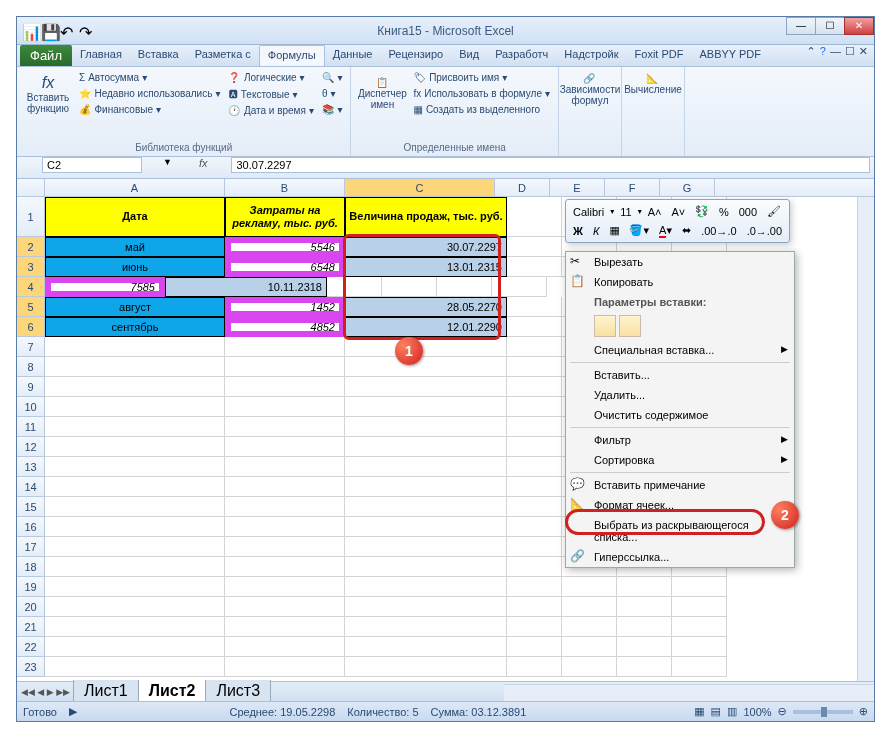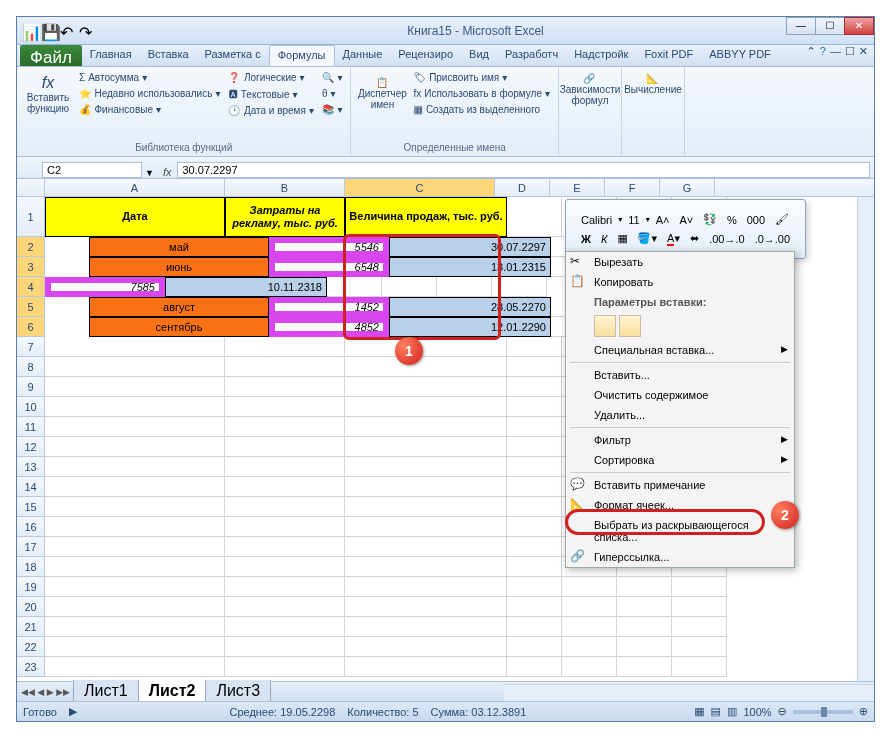--- a/index.html
+++ b/index.html
@@ -1,60 +1,60 @@
 <!DOCTYPE html>
 <html><head>
 <meta charset="utf-8">
 <style>
 * { box-sizing: border-box; margin: 0; padding: 0; font-family: 'Segoe UI', Tahoma, sans-serif; }
 body { background: #fff; width: 895px; height: 740px; overflow: hidden; position: relative; }
 .window { border: 1px solid #5a7ca8; width: 859px; height: 706px; margin: 16px; position: relative; background: #dce6f2; }
 .titlebar { height: 28px; background: linear-gradient(#e8f0fb,#cfe0f4); border-bottom: 1px solid #9db6d6; display: flex; align-items: center; position: relative; }
 .qat { display: flex; gap: 3px; padding-left: 5px; align-items: center; }
 .qat-icon { width: 16px; height: 16px; display: inline-block; }
-.title { position: absolute; left: 50%; transform: translateX(-50%); font-size: 12px; color: #3b5a82; margin-left: 30px; }
+.title { position: absolute; left: 50%; transform: translateX(-50%); font-size: 12px; color: #3b5a82; }
 .win-controls { position: absolute; right: 0; top: 0; display: flex; }
 .win-btn { width: 30px; height: 18px; border: 1px solid #8aa4c2; background: linear-gradient(#f0f5fb,#d6e2f0); font-size: 10px; text-align: center; line-height: 16px; margin-left: -1px; }
 .win-close { background: linear-gradient(#f0a0a0,#d04040); color: #fff; border-color: #a03030; }
 .tabs { height: 22px; background: linear-gradient(#e8f0fb,#d0e0f2); display: flex; border-bottom: 1px solid #aac0dc; padding-left: 3px; position: relative; }
-.file-tab { background: linear-gradient(#3c8a3c,#2a6a2a); color: #fff; padding: 3px 10px; font-size: 17px; border-radius: 2px 2px 0 0; }
+.file-tab { background: linear-gradient(#3c8a3c,#2a6a2a); color: #fff; padding: 3px 10px; font-size: 13px; border-radius: 2px 2px 0 0; }
 .tab { padding: 3px 8px; font-size: 11px; color: #2a4a72; cursor: pointer; }
 .tab.active { background: #f4f8fd; border: 1px solid #aac0dc; border-bottom: none; border-radius: 2px 2px 0 0; }
 .ribbon { height: 90px; background: linear-gradient(#f4f8fd,#e4edf8); border-bottom: 1px solid #aac0dc; display: flex; }
 .ribbon-group { border-right: 1px solid #c5d5e8; padding: 3px 5px; display: flex; flex-direction: column; justify-content: space-between; }
 .rg-body { display: flex; gap: 2px; }
 .rg-label { text-align: center; font-size: 10px; color: #556b8a; }
 .big-btn { display: flex; flex-direction: column; align-items: center; justify-content: center; width: 52px; padding: 3px; font-size: 10px; text-align: center; color: #2a4a72; line-height: 1.1; }
 .small-btns { display: flex; flex-direction: column; gap: 1px; }
 .small-btn { font-size: 10px; color: #2a4a72; padding: 2px 3px; display: flex; align-items: center; gap: 3px; white-space: nowrap; }
 .help-icons { position: absolute; right: 6px; display: flex; gap: 4px; font-size: 11px; color: #2a4a72; }
-.namebox-bar { height: 22px; background: linear-gradient(#f0f5fb,#e0eaf6); border-bottom: 1px solid #aac0dc; display: flex; align-items: flex-end; }
+.namebox-bar { height: 22px; background: linear-gradient(#f0f5fb,#e0eaf6); border-bottom: 1px solid #aac0dc; display: flex; align-items: flex-start; gap: 18px; }
 .namebox { width: 100px; background: #fff; border: 1px solid #aac0dc; font-size: 11px; padding: 1px 4px; margin-left: 25px; }
 .fx-lbl { font-style: italic; font-size: 11px; margin: 0 6px; color: #555; }
 .formula-inp { flex: 1; font-size: 11px; padding: 1px 4px; background: #fff; border: 1px solid #aac0dc; margin-right: 4px; }
 .sheet-area { position: relative; height: 520px; background: #fff; overflow: hidden; }
 .colhdr { display: flex; height: 18px; background: linear-gradient(#f4f8fd,#e4edf8); border-bottom: 1px solid #b8c8de; }
 .rowhdr-corner { width: 28px; border-right: 1px solid #b8c8de; }
 .ch { border-right: 1px solid #b8c8de; text-align: center; font-size: 11px; color: #2a4a72; line-height: 18px; }
 .ch-A { width: 180px; } .ch-B { width: 120px; } .ch-C { width: 150px; background: #fdd67a; }
 .ch-D { width: 55px; } .ch-E { width: 55px; } .ch-F { width: 55px; } .ch-G { width: 55px; }
 .grid-row { display: flex; height: 20px; }
 .grid-row.tall { height: 40px; }
 .rh { width: 28px; background: linear-gradient(#f4f8fd,#e4edf8); border-right: 1px solid #b8c8de; border-bottom: 1px solid #b8c8de; text-align: center; font-size: 11px; color: #2a4a72; display: flex; align-items: center; justify-content: center; }
 .rh.sel { background: #fdd67a; }
 .cell { border-right: 1px solid #d4d4d4; border-bottom: 1px solid #d4d4d4; font-size: 11px; display: flex; align-items: center; justify-content: center; overflow: hidden; }
 .c-A { width: 180px; } .c-B { width: 120px; font-style: italic; } .c-C { width: 162px; }
 .c-D { width: 55px; } .c-E { width: 55px; } .c-F { width: 55px; } .c-G { width: 55px; }
 .hdr-cell { background: #ffff00; font-weight: bold; border: 1px solid #000; text-align: center; line-height: 1.2; }
-.data-A { background: #f97316; border: 1px solid #000; margin-left: 44px; }
+.data-A { background: #0ea5e9; border: 1px solid #000; }
 .data-B { background: #fff; border: 6px solid #d946ef; justify-content: flex-end; padding-right: 4px; }
 .data-C { background: #b8d0e8; border: 1px solid #000; justify-content: flex-end; padding-right: 4px; }
 .selection-border { position: absolute; border: 3px solid #d02020; border-radius: 6px; pointer-events: none; }
 .callout { position: absolute; width: 28px; height: 28px; border-radius: 50%; background: radial-gradient(circle at 30% 30%, #ff8060, #d02020); color: #fff; font-weight: bold; font-size: 14px; display: flex; align-items: center; justify-content: center; box-shadow: 1px 1px 3px rgba(0,0,0,.4); }
-.mini-toolbar { position: absolute; background: linear-gradient(#fafcfe,#e4edf8); border: 1px solid #8aa4c2; border-radius: 3px; padding: 11px; font-size: 11px; display: flex; flex-direction: column; gap: 2px; box-shadow: 2px 2px 6px rgba(0,0,0,.2); }
+.mini-toolbar { position: absolute; background: linear-gradient(#fafcfe,#e4edf8); border: 1px solid #8aa4c2; border-radius: 3px; padding: 3px; font-size: 11px; display: flex; flex-direction: column; gap: 2px; box-shadow: 2px 2px 6px rgba(0,0,0,.2); }
 .mt-row { display: flex; gap: 2px; align-items: center; }
 .mt-item { padding: 1px 3px; border: 1px solid transparent; font-size: 11px; }
 .context-menu { position: absolute; background: #f4f4f4; border: 1px solid #9aa; box-shadow: 2px 2px 8px rgba(0,0,0,.3); font-size: 11px; width: 230px; }
 .cm-item { padding: 4px 8px 4px 28px; position: relative; cursor: default; }
 .cm-sep { height: 1px; background: #ccc; margin: 2px 4px; }
 .cm-icon { position: absolute; left: 4px; width: 16px; height: 16px; font-size: 12px; top: 2px; }
 .cm-arrow { position: absolute; right: 6px; font-size: 9px; }
 .cm-header { padding: 4px 8px 4px 28px; font-weight: bold; color: #555; }
 .cm-paste-opts { display: flex; gap: 3px; padding: 3px 0 3px 28px; }
 .cm-paste-btn { width: 22px; height: 22px; border: 1px solid #cba; background: linear-gradient(#fff4d0,#f8e0a0); }
@@ -456,22 +456,22 @@
       <div class="cm-item"><span class="cm-icon">✂</span><span>Вырезать</span></div>
       <div class="cm-item"><span class="cm-icon">📋</span><span>Копировать</span></div>
       <div class="cm-header">Параметры вставки:</div>
       <div class="cm-paste-opts">
         <div class="cm-paste-btn"></div>
         <div class="cm-paste-btn"></div>
       </div>
       <div class="cm-item"><span>Специальная вставка...</span><span class="cm-arrow">▶</span></div>
       <div class="cm-sep"></div>
       <div class="cm-item"><span>Вставить...</span></div>
+      <div class="cm-item"><span>Удалить...</span></div>
       <div class="cm-item"><span>Очистить содержимое</span></div>
-      <div class="cm-item"><span>Удалить...</span></div>
       <div class="cm-sep"></div>
       <div class="cm-item"><span>Фильтр</span><span class="cm-arrow">▶</span></div>
       <div class="cm-item"><span>Сортировка</span><span class="cm-arrow">▶</span></div>
       <div class="cm-sep"></div>
       <div class="cm-item"><span class="cm-icon">💬</span><span>Вставить примечание</span></div>
       <div class="cm-item"><span class="cm-icon">📐</span><span>Формат ячеек...</span></div>
       <div class="cm-item"><span>Выбрать из раскрывающегося списка...</span></div>
       <div class="cm-item"><span class="cm-icon">🔗</span><span>Гиперссылка...</span></div>
     </div>
 

